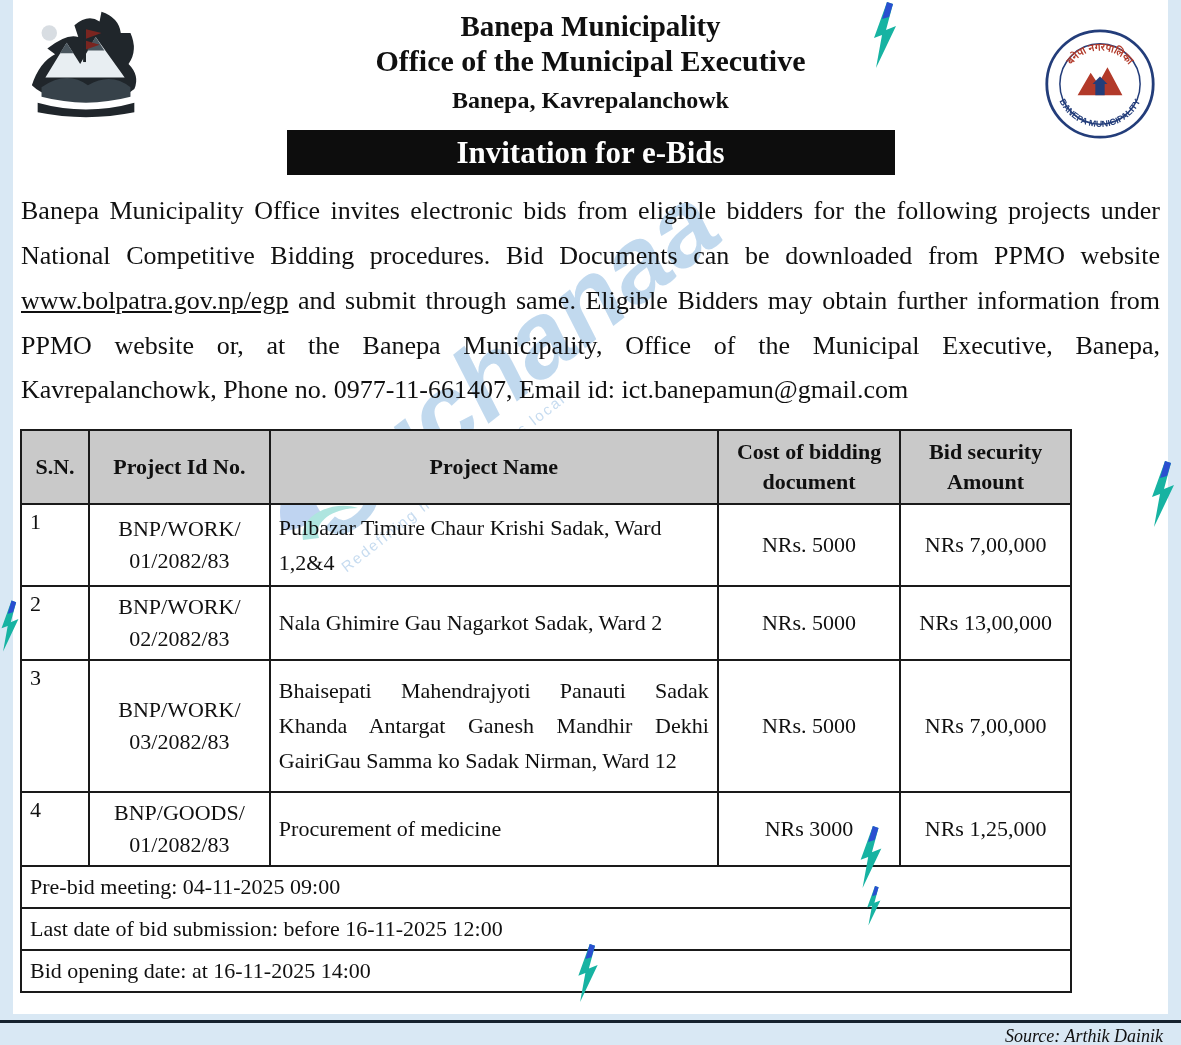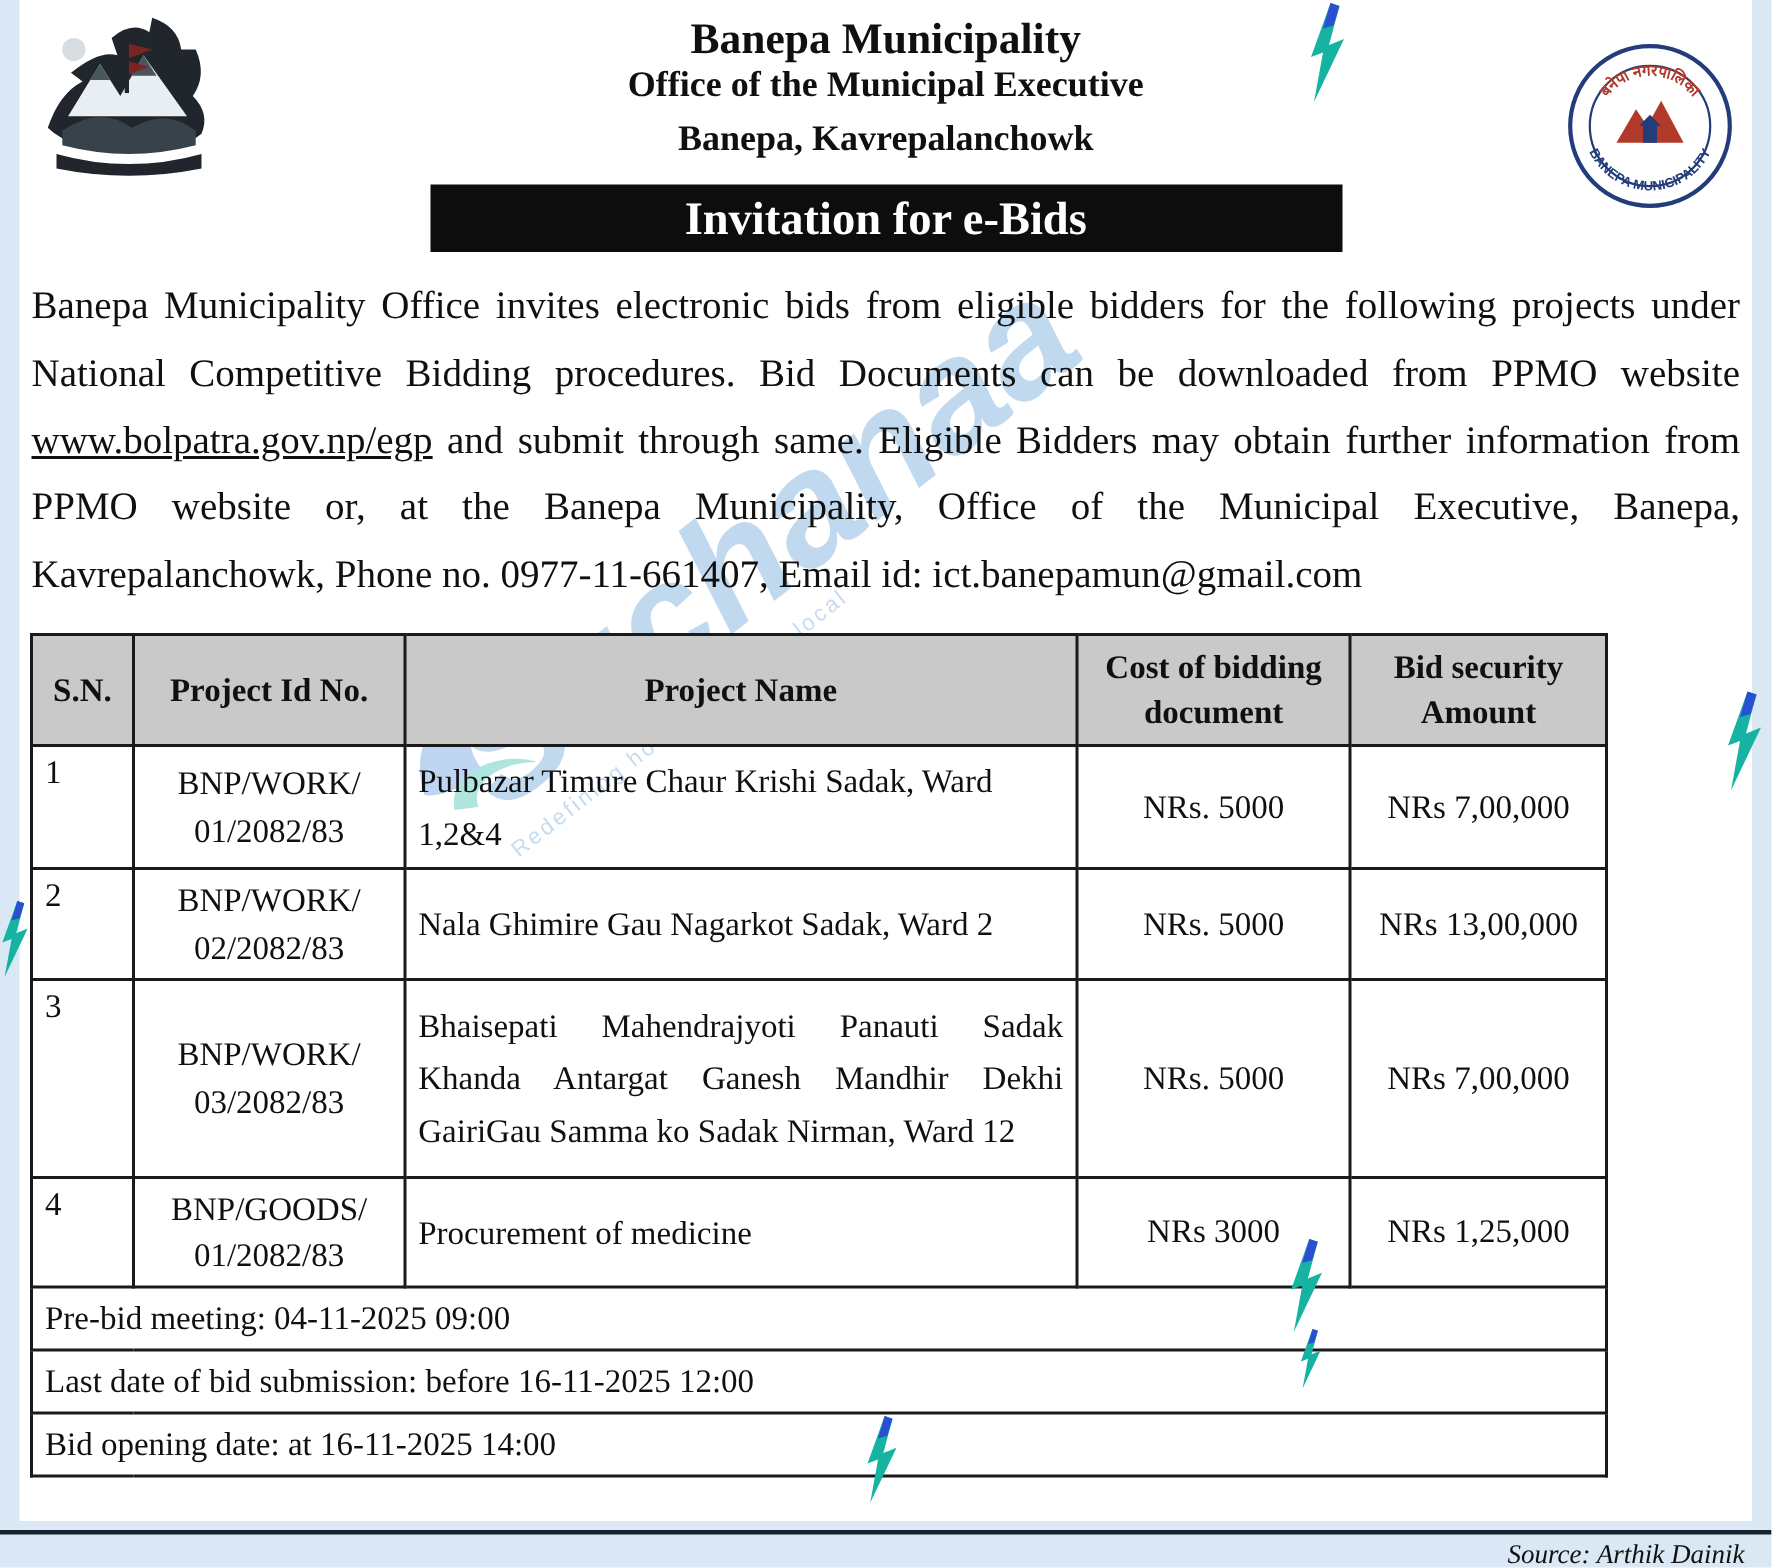--- a/index.html
+++ b/index.html
@@ -31,21 +31,21 @@
     font-size:15px; color:#c7dcf0; letter-spacing:2px; white-space:nowrap;
     font-family:"Liberation Sans", sans-serif;
   }
   .wm-logo { position:absolute; left:240px; top:420px; opacity:.35; }
   
   .content { position:relative; z-index:2; }
   .doc-header { position:relative; text-align:center; padding-top:10px; }
   .emblem { position:absolute; left:15px; top:4px; }
   .seal { position:absolute; right:12px; top:28px; }
   .title1 { font-size:29px; font-weight:bold; line-height:1.15; }
-  .title2 { font-size:24px; font-weight:bold; line-height:1.2; }
+  .title2 { font-size:30px; font-weight:bold; line-height:1.2; }
   .title3 { font-size:24px; font-weight:bold; margin-top:8px; }
   .banner {
     margin:16px auto 0; width:608px; height:45px;
     background:#0d0d0d; color:#ffffff;
     font-size:31px; font-weight:bold; text-align:center; line-height:45px;
   }
   .pubdate { margin-top:14px; text-align:center; font-weight:bold; font-size:21px; }
   .body-par {
     margin:14px 8px 0 8px;
     font-size:26px; line-height:1.72; text-align:justify;

